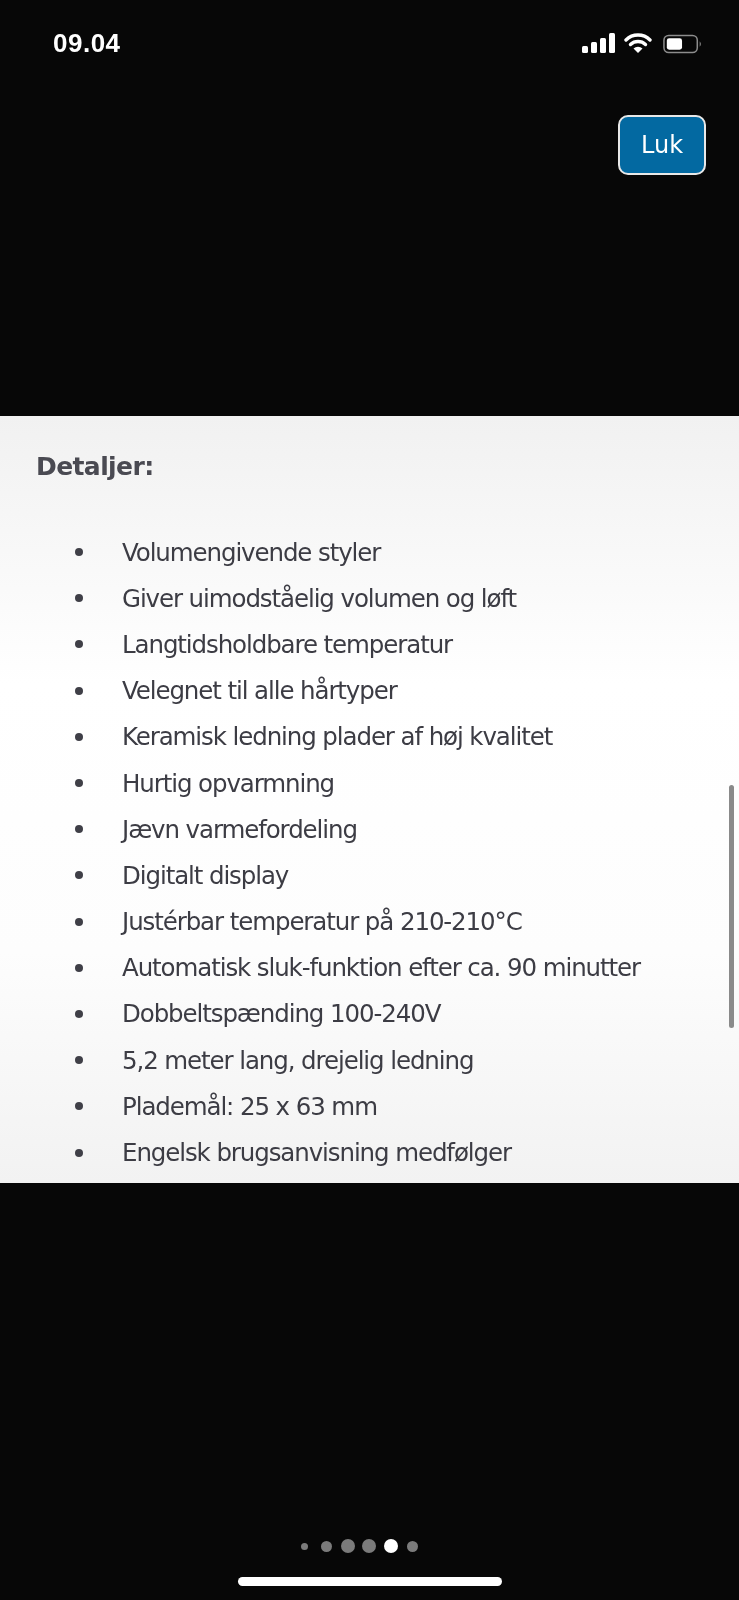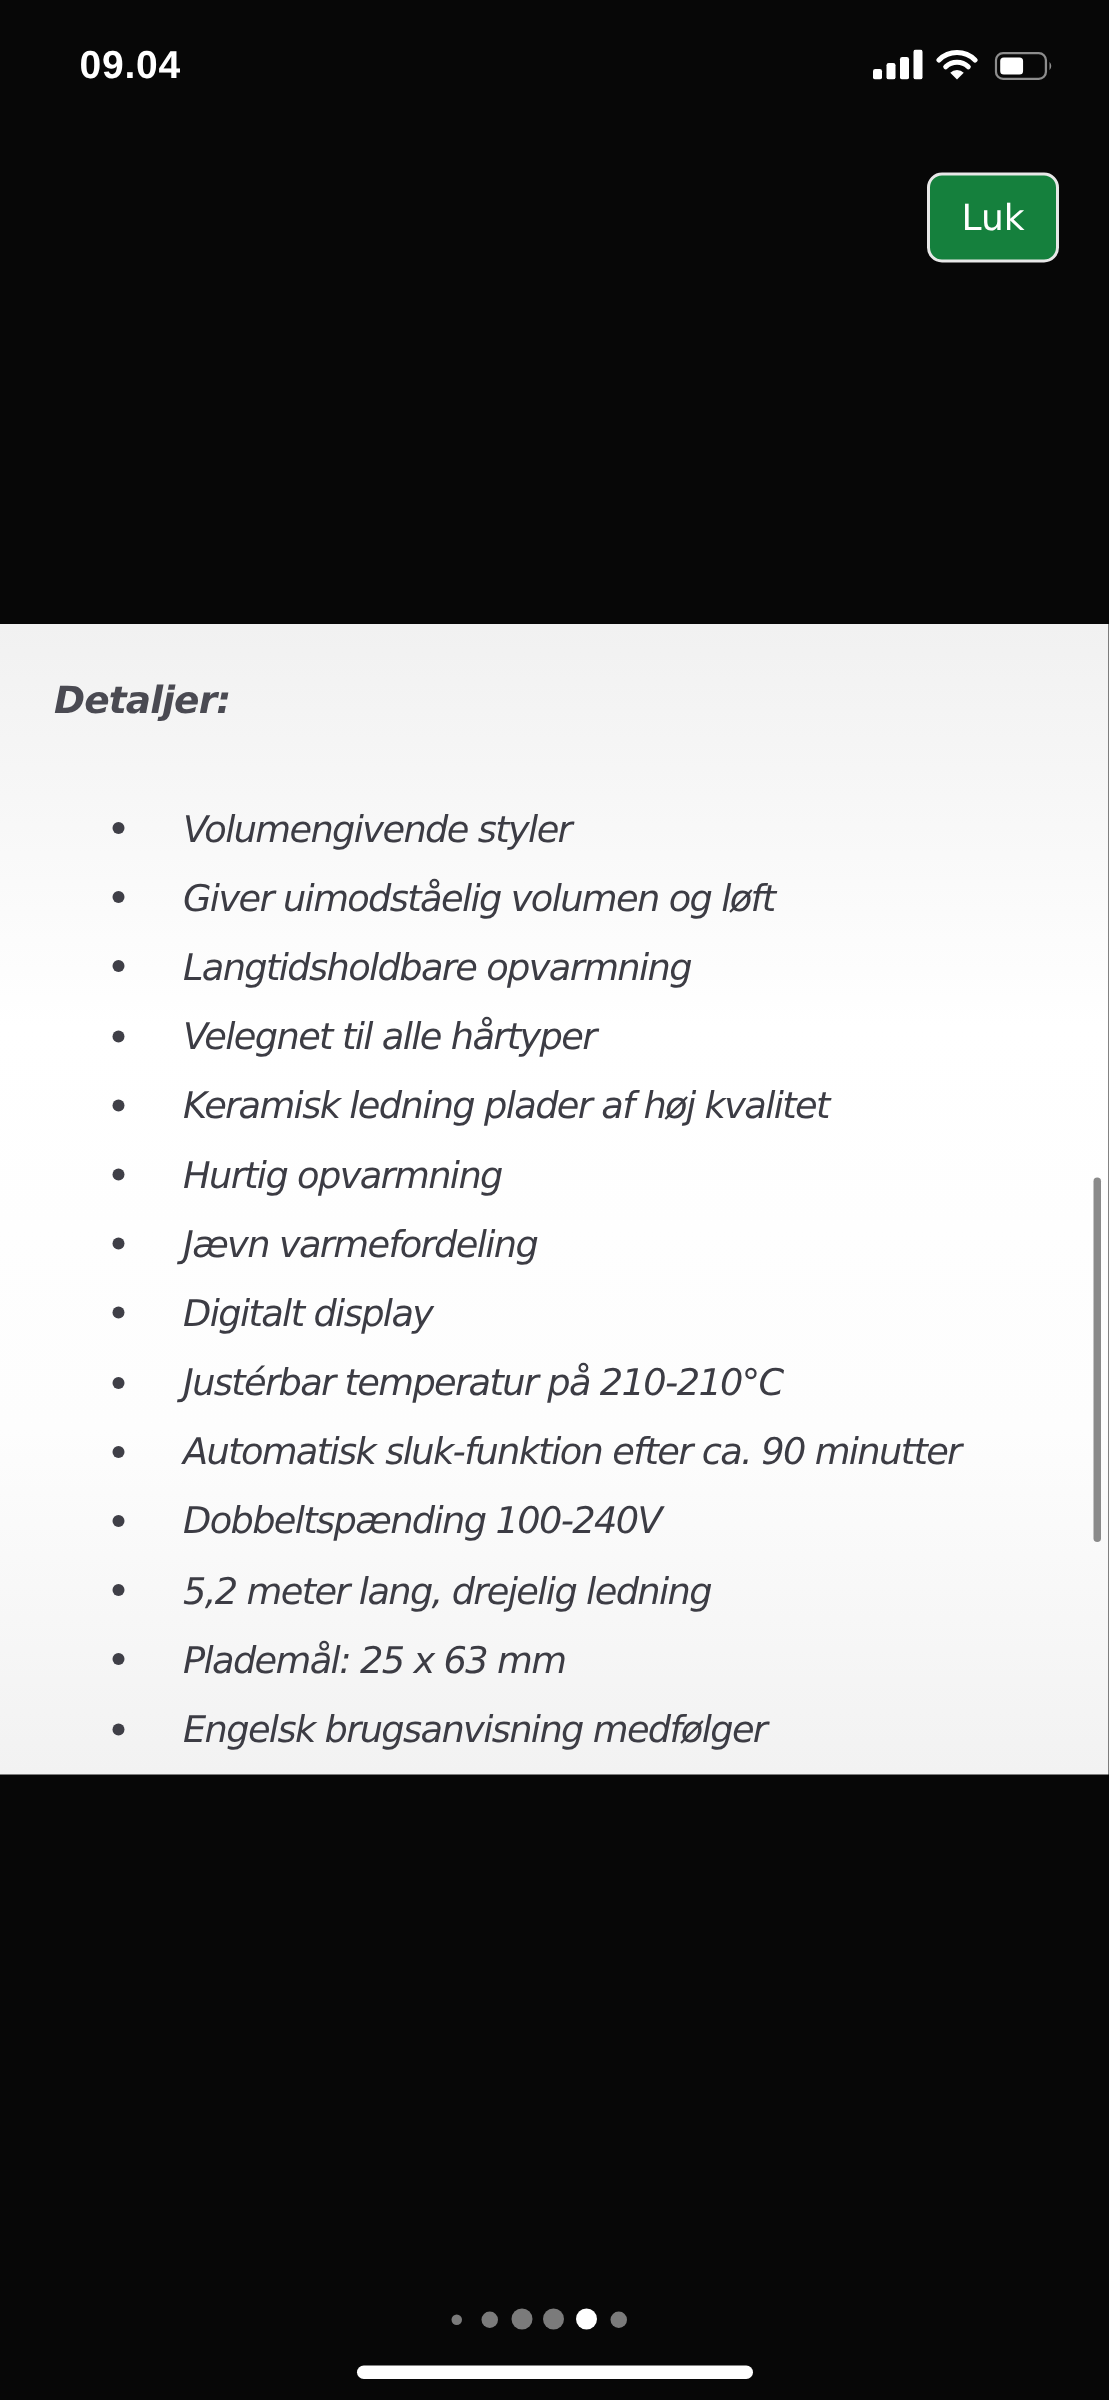--- a/index.html
+++ b/index.html
@@ -7,28 +7,27 @@
     width:739px; height:1600px; background:#070707; position:relative; overflow:hidden;
     font-family:"Liberation Sans", sans-serif;
   }
   .status-bar { position:absolute; left:0; top:0; width:714px; height:90px; }
   .time { position:absolute; left:53px; top:28px; color:#fff; font-size:26px; font-weight:bold; letter-spacing:0.5px; font-family:"Liberation Sans", sans-serif; }
   .signal { position:absolute; left:582px; top:33px; width:34px; height:20px; }
   .wifi { position:absolute; left:624px; top:31px; width:28px; height:24px; }
   .battery { position:absolute; left:663px; top:34px; width:40px; height:20px; }
   .close-btn {
     position:absolute; left:618px; top:115px; width:88px; height:60px;
-    border:2px solid #e8e8e8; border-radius:10px; background:#15803d; color:#fff;
+    border:2px solid #e8e8e8; border-radius:10px; background:#0369a1; color:#fff;
     font-size:24px; display:flex; align-items:center; justify-content:center; box-sizing:border-box;
     font-family:"DejaVu Sans", sans-serif;
   }
   .panel {
     position:absolute; left:0; top:416px; width:739px; height:767px;
     background:linear-gradient(#f1f1f1 0%, #ffffff 35%, #fdfdfd 70%, #f2f2f2 100%);
-    font-style:italic;
   }
   .panel-title {
     position:absolute; left:36px; top:36px; color:#4a4a52; font-size:25px; font-weight:bold;
     font-family:"DejaVu Sans", sans-serif; letter-spacing:-0.6px;
   }
   .list { position:absolute; left:0; top:113px; margin:0; padding:0; list-style:none; }
   .list-item { position:relative; height:46.2px; display:flex; align-items:center; }
   .bullet { position:absolute; left:75px; width:8px; height:8px; border-radius:50%; background:#3f3f47; }
   .item-text {
     position:absolute; left:106px; color:#3c3c44; font-size:24.5px; white-space:nowrap;
@@ -71,21 +70,21 @@
     <li class="list-item">
         <span class="bullet"></span>
         <span class="item-text">Volumengivende styler</span>
       </li>
     <li class="list-item">
         <span class="bullet"></span>
         <span class="item-text">Giver uimodståelig volumen og løft</span>
       </li>
     <li class="list-item">
         <span class="bullet"></span>
-        <span class="item-text">Langtidsholdbare opvarmning</span>
+        <span class="item-text">Langtidsholdbare temperatur</span>
       </li>
     <li class="list-item">
         <span class="bullet"></span>
         <span class="item-text">Velegnet til alle hårtyper</span>
       </li>
     <li class="list-item">
         <span class="bullet"></span>
         <span class="item-text">Keramisk ledning plader af høj kvalitet</span>
       </li>
     <li class="list-item">

